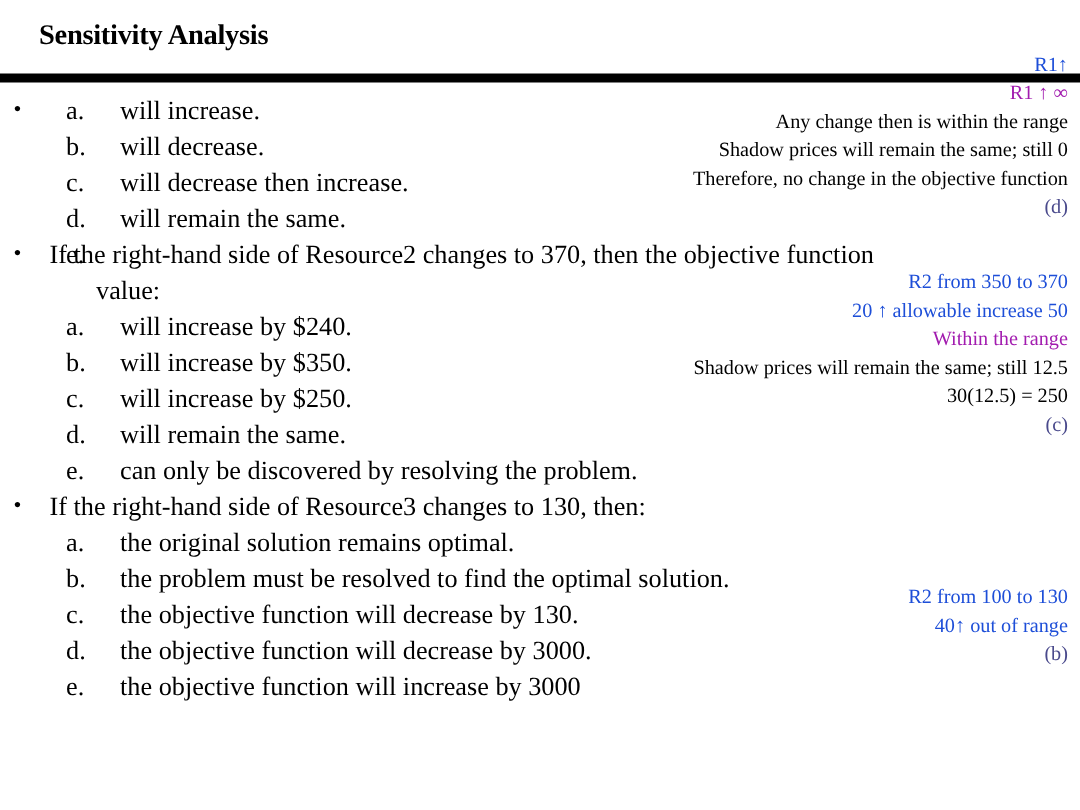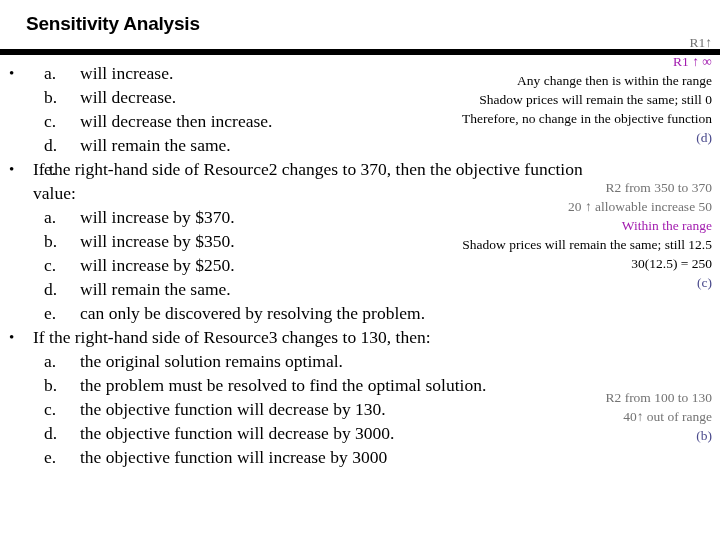--- a/index.html
+++ b/index.html
@@ -14,21 +14,21 @@
     overflow: hidden;
     font-family: "Liberation Serif", "DejaVu Serif", serif;
     -webkit-font-smoothing: none;
   }
 
   
   #slide-title {
     position: absolute;
     left: 26px;
     top: 13px;
-    font-family: Liberation Sans, sans-serif;
+    font-family: Liberation Serif, serif;
     font-weight: bold;
     font-size: 19px;
     letter-spacing: -0.2px;
     color: #000000;
     white-space: nowrap;
   }
   #title-rule {
     position: absolute;
     left: 0;
     top: 49px;
@@ -62,21 +62,22 @@
     left: 9px;
     top: 0;
     font-size: 15px;
     line-height: 24px;
     color: #000000;
   }
   .lead-cont {
     font-size: 17.5px;
     line-height: 24px;
     color: #000000;
-    padding-left: 33px;
+    padding-left: 22px;
+    margin-left: 42px;
   }
 
   .option {
     position: relative;
     font-size: 17.5px;
     line-height: 24px;
     color: #000000;
     padding-left: 80px;
     white-space: nowrap;
   }
@@ -92,21 +93,21 @@
     right: 8px;
     text-align: right;
     font-family: "Liberation Serif", "DejaVu Serif", serif;
     font-size: 13.5px;
     line-height: 19px;
     white-space: nowrap;
   }
   .annot .aline {
     display: block;
   }
-  .c-red   { color: #737373; }
+  .c-red   { color: #1d4ed8; }
   .c-green { color: #a21caf; }
   .c-navy  { color: #000000; }
   .c-answer{ color: #4a4a8c; }
 
   #annot-1 { top: 33px; }
   #annot-2 { top: 178px; }
   #annot-3 { top: 388px; }
 </style>
 </head>
 <body>
@@ -142,21 +143,21 @@
   </div>
 
   <div class="block">
     <div class="lead">
       <span class="bullet">•</span>
       <span>If the right-hand side of Resource2 changes to 370, then the objective function</span>
     </div>
     <div class="lead-cont">value:</div>
     <div class="option">
       <span class="opt-letter">a.</span>
-      <span>will increase by $370.</span>
+      <span>will increase by $240.</span>
     </div>
     <div class="option">
       <span class="opt-letter">b.</span>
       <span>will increase by $350.</span>
     </div>
     <div class="option">
       <span class="opt-letter">c.</span>
       <span>will increase by $250.</span>
     </div>
     <div class="option">

